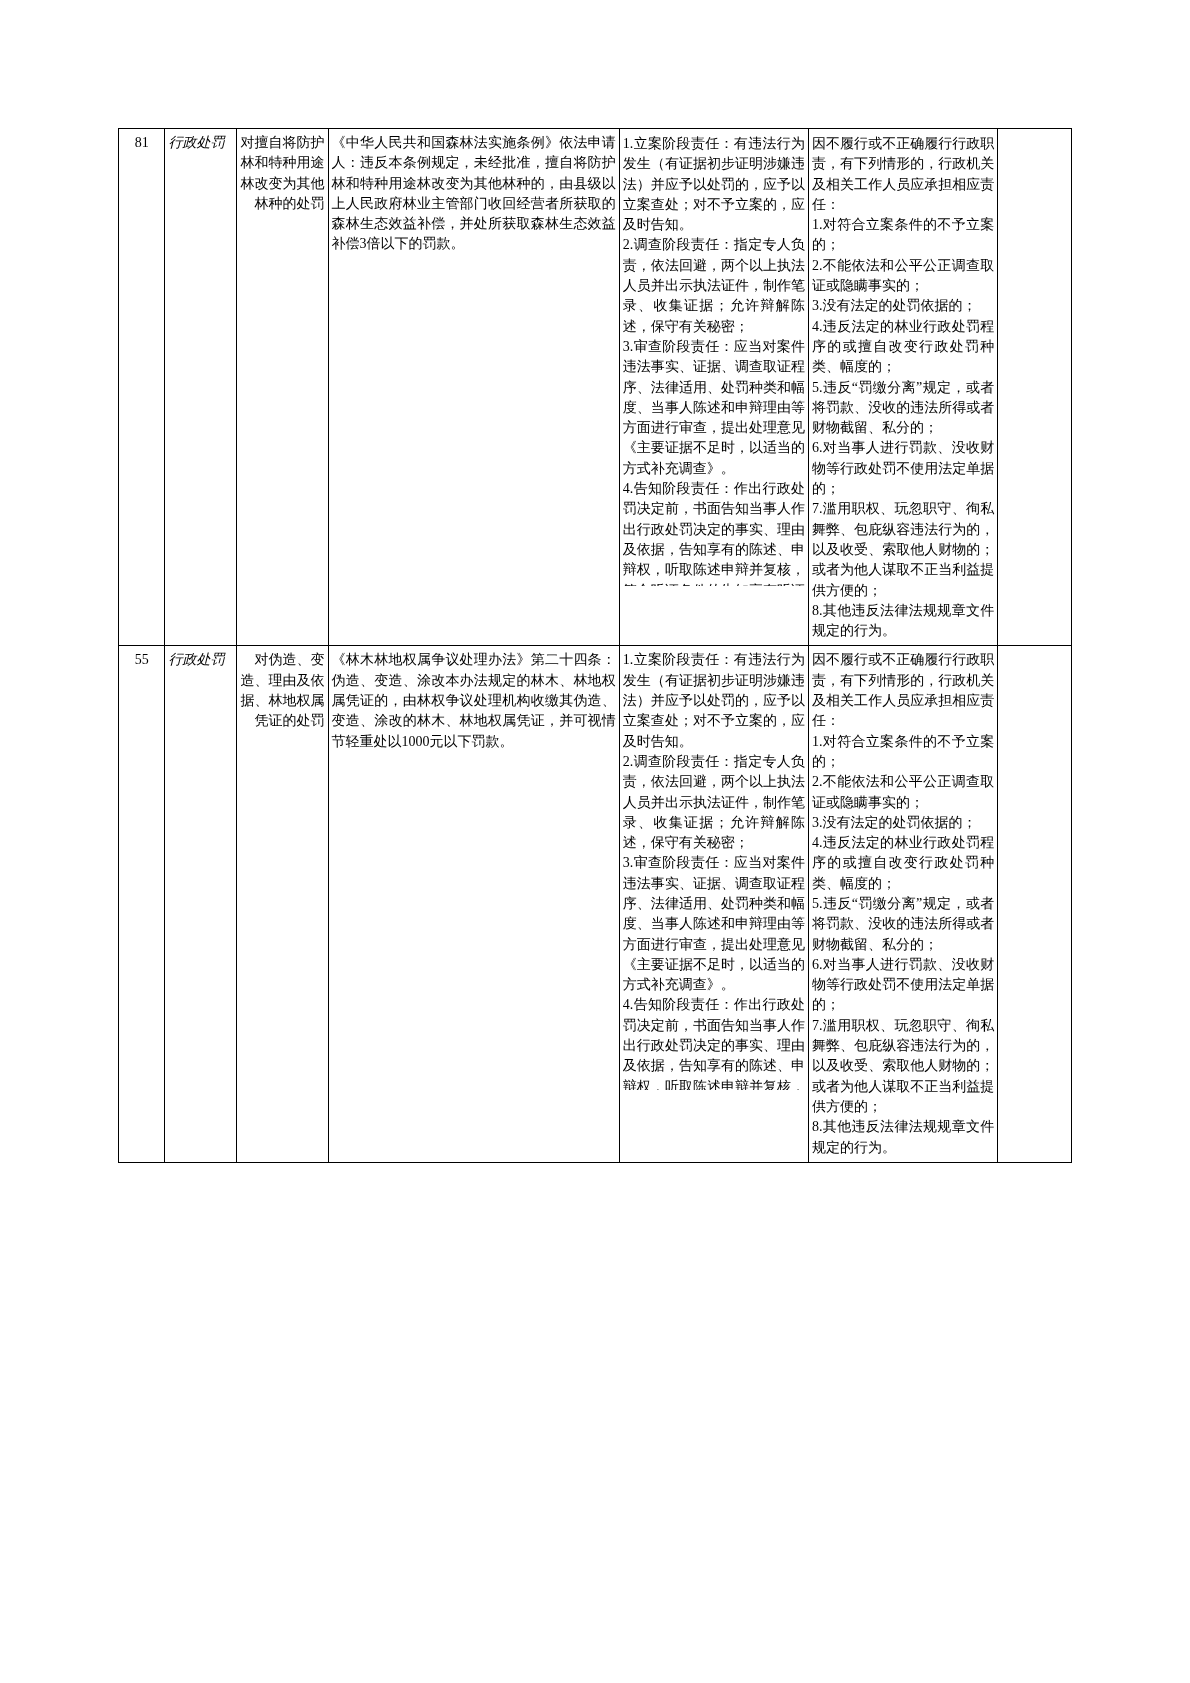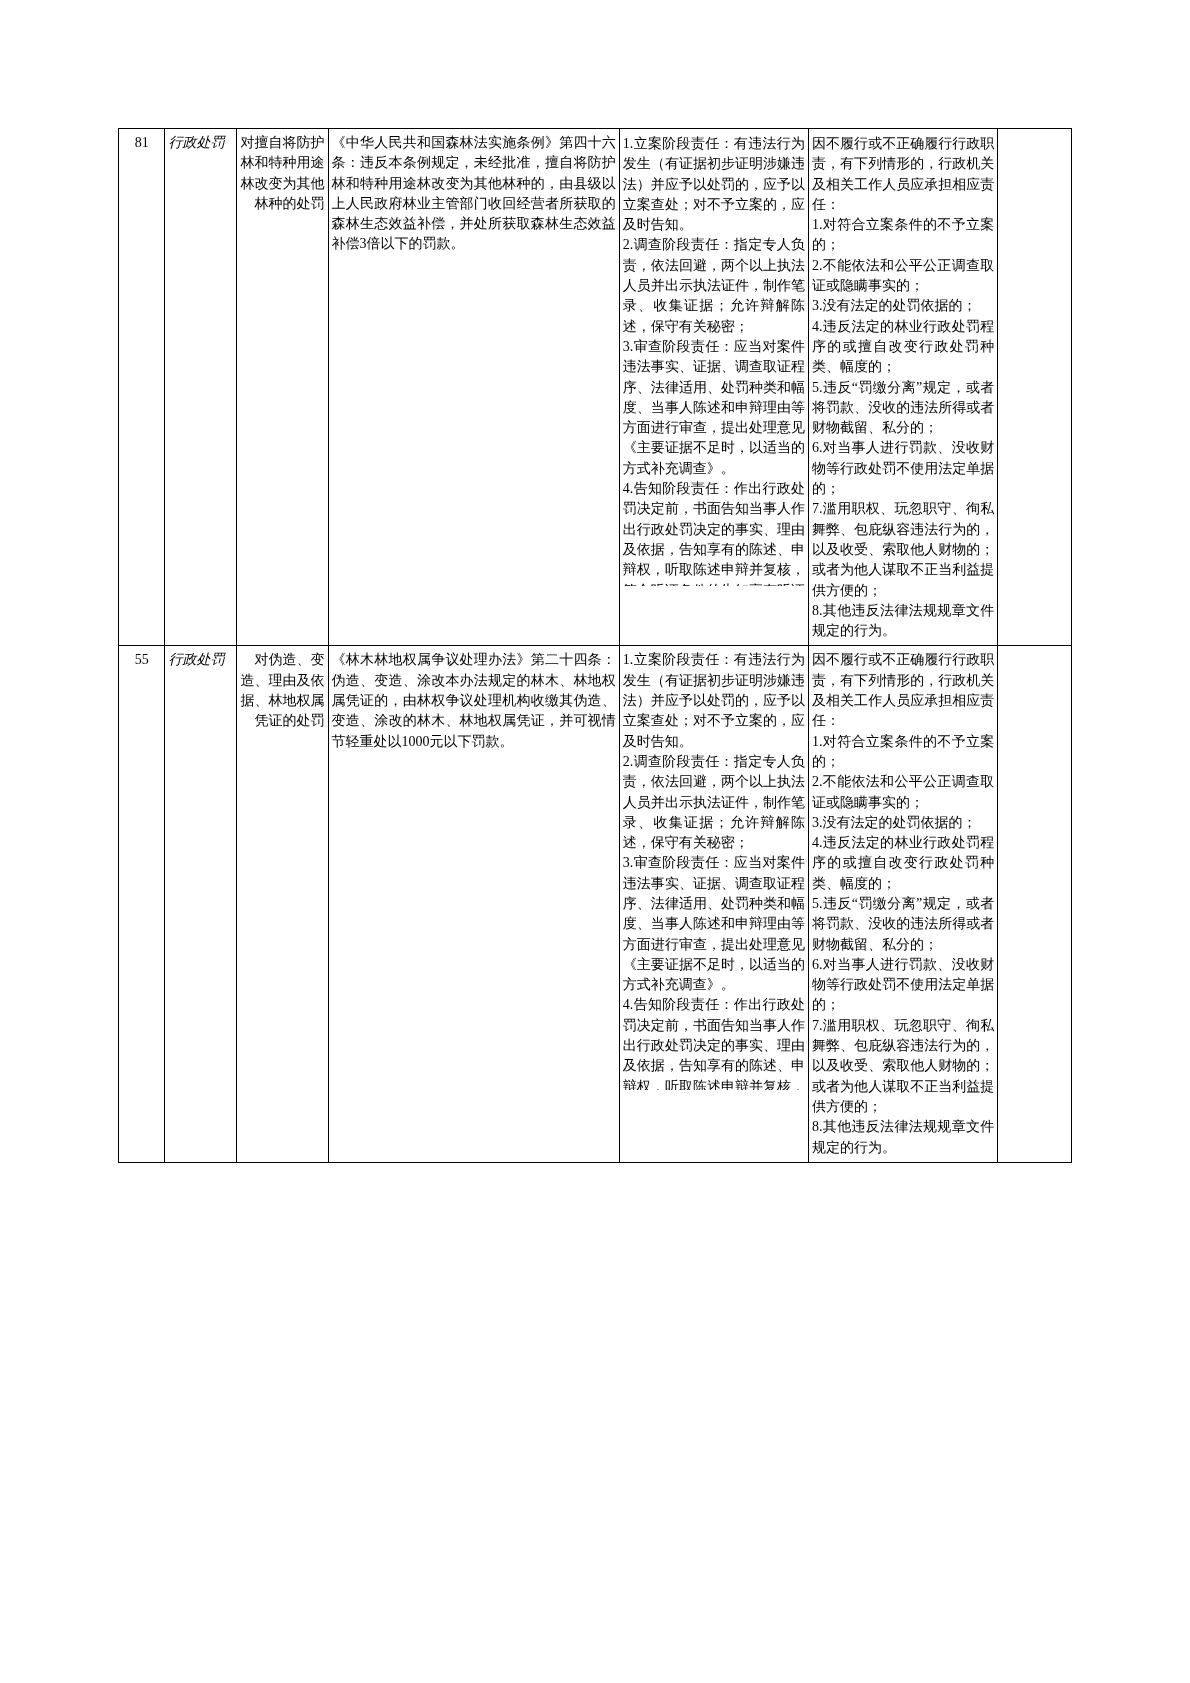--- a/index.html
+++ b/index.html
@@ -99,21 +99,21 @@
         <td class="col-no">
             <span class="cell-text">81</span>
           </td>
         <td class="col-type">
             <span class="cell-text">行政处罚</span>
           </td>
         <td class="col-item">
             <span class="cell-text">对擅自将防护林和特种用途林改变为其他林种的处罚</span>
           </td>
         <td class="col-basis">
-            <span class="cell-text">《中华人民共和国森林法实施条例》第四十六条：违反本条例规定，未经批准，擅自将防护林和特种用途林改变为其他林种的，由县级以上人民政府林业主管部门收回经营者所获取的森林生态效益补偿，并处所获取森林生态效益补偿3倍以下的罚款。</span>
+            <span class="cell-text">《中华人民共和国森林法实施条例》依法申请人：违反本条例规定，未经批准，擅自将防护林和特种用途林改变为其他林种的，由县级以上人民政府林业主管部门收回经营者所获取的森林生态效益补偿，并处所获取森林生态效益补偿3倍以下的罚款。</span>
           </td>
         <td class="col-resp">
             <span class="cell-text clip-resp">1.立案阶段责任：有违法行为发生（有证据初步证明涉嫌违法）并应予以处罚的，应予以立案查处；对不予立案的，应及时告知。
 2.调查阶段责任：指定专人负责，依法回避，两个以上执法人员并出示执法证件，制作笔录、收集证据；允许辩解陈述，保守有关秘密；
 3.审查阶段责任：应当对案件违法事实、证据、调查取证程序、法律适用、处罚种类和幅度、当事人陈述和申辩理由等方面进行审查，提出处理意见《主要证据不足时，以适当的方式补充调查》。
 4.告知阶段责任：作出行政处罚决定前，书面告知当事人作出行政处罚决定的事实、理由及依据，告知享有的陈述、申辩权，听取陈述申辩并复核，符合听证条件的告知享有听证权利；当事人要求听证的，应当组织听证。
 5.决定阶段责任：根据审查情况决定是否予以行政处罚，依法需要给予行政处罚的，应制作行政处罚决定书，载明违法事实和证据、处罚依据和内容、申请行政复议或提起行政诉讼的途径和期限（逾期不履行处罚决定的后果）等内容。符合集体研究情形的，由集体讨论决定，并按时办结。
 6.送达阶段责任：行政处罚决定书应当在宣告后当场交付当事人；当事人不在场的，行政机关应当在七日内依照民事诉讼法的有关规定，将行政处罚决定书送达当事人。
 7.执行阶段责任：监督当事人在决定期限内履行义务，书面催告当事人及时履行处罚决定，依法申请人</span>
           </td>

